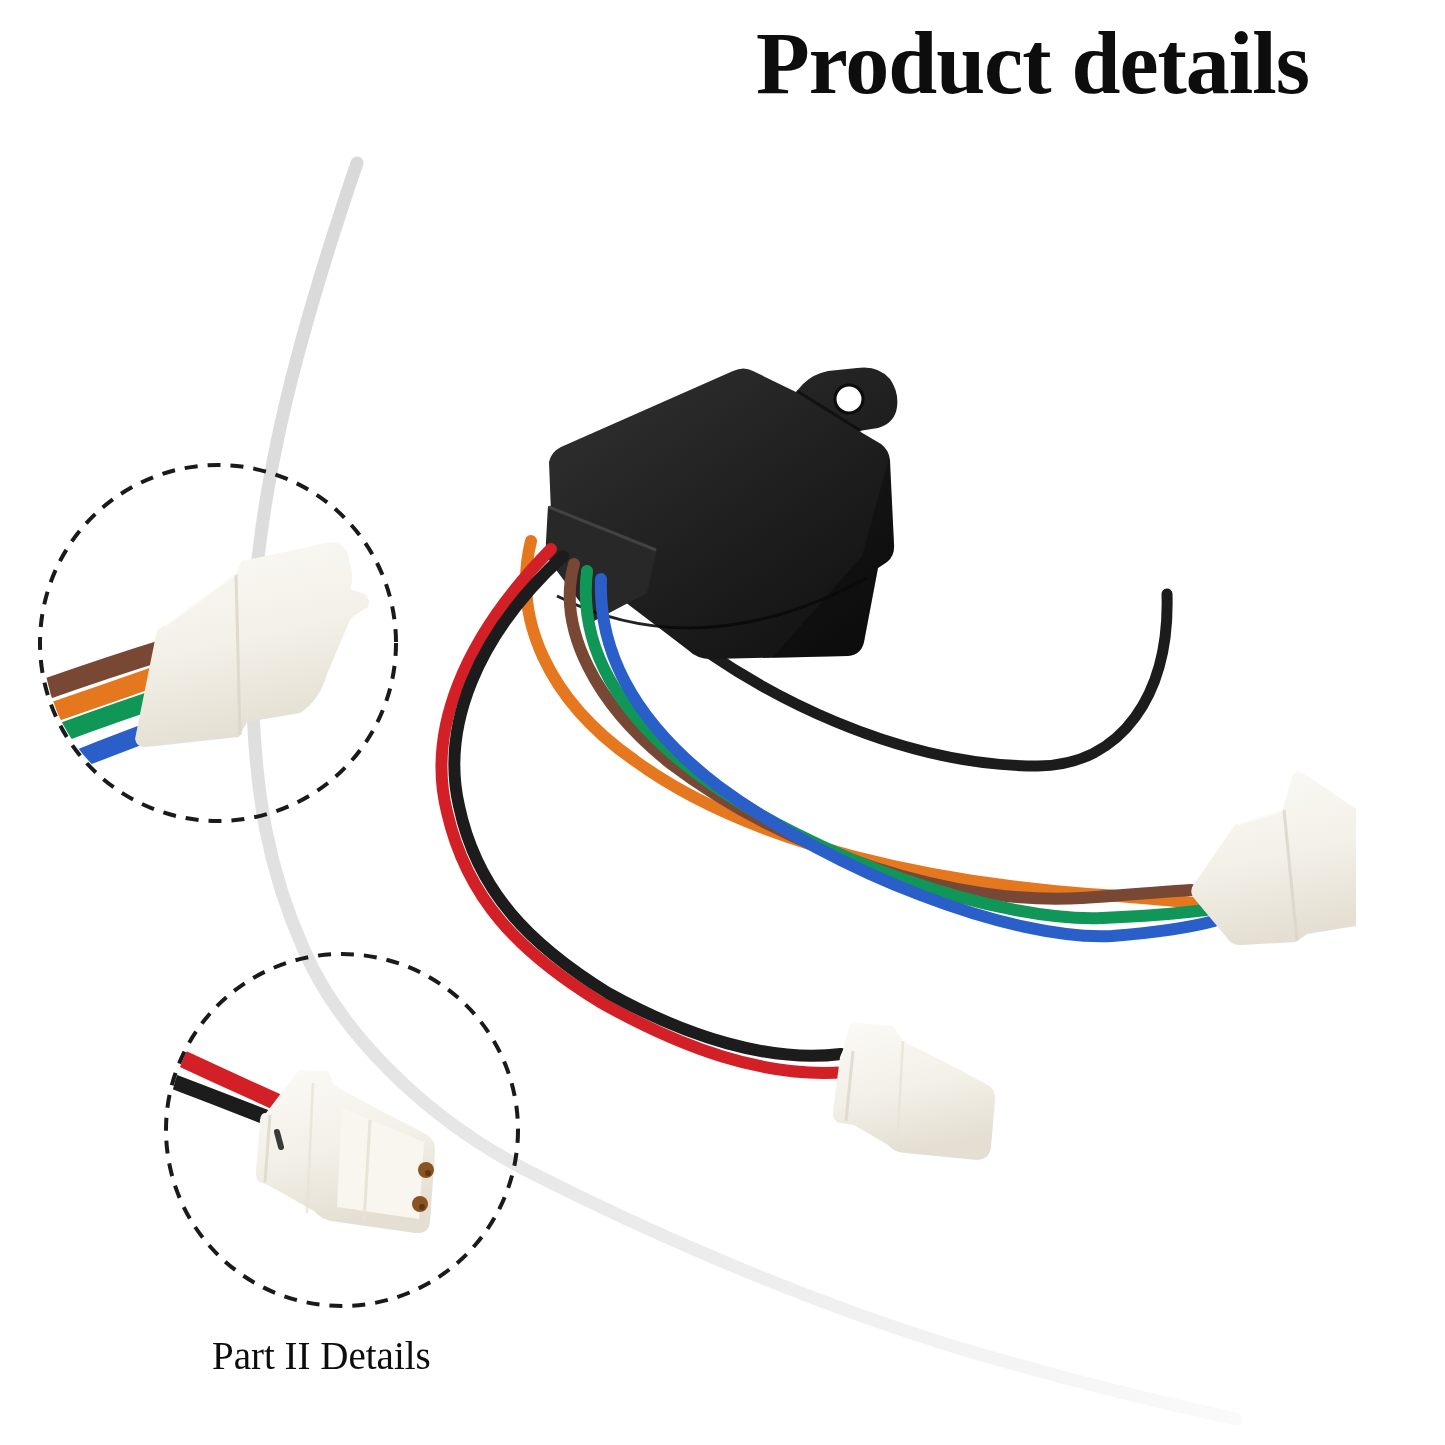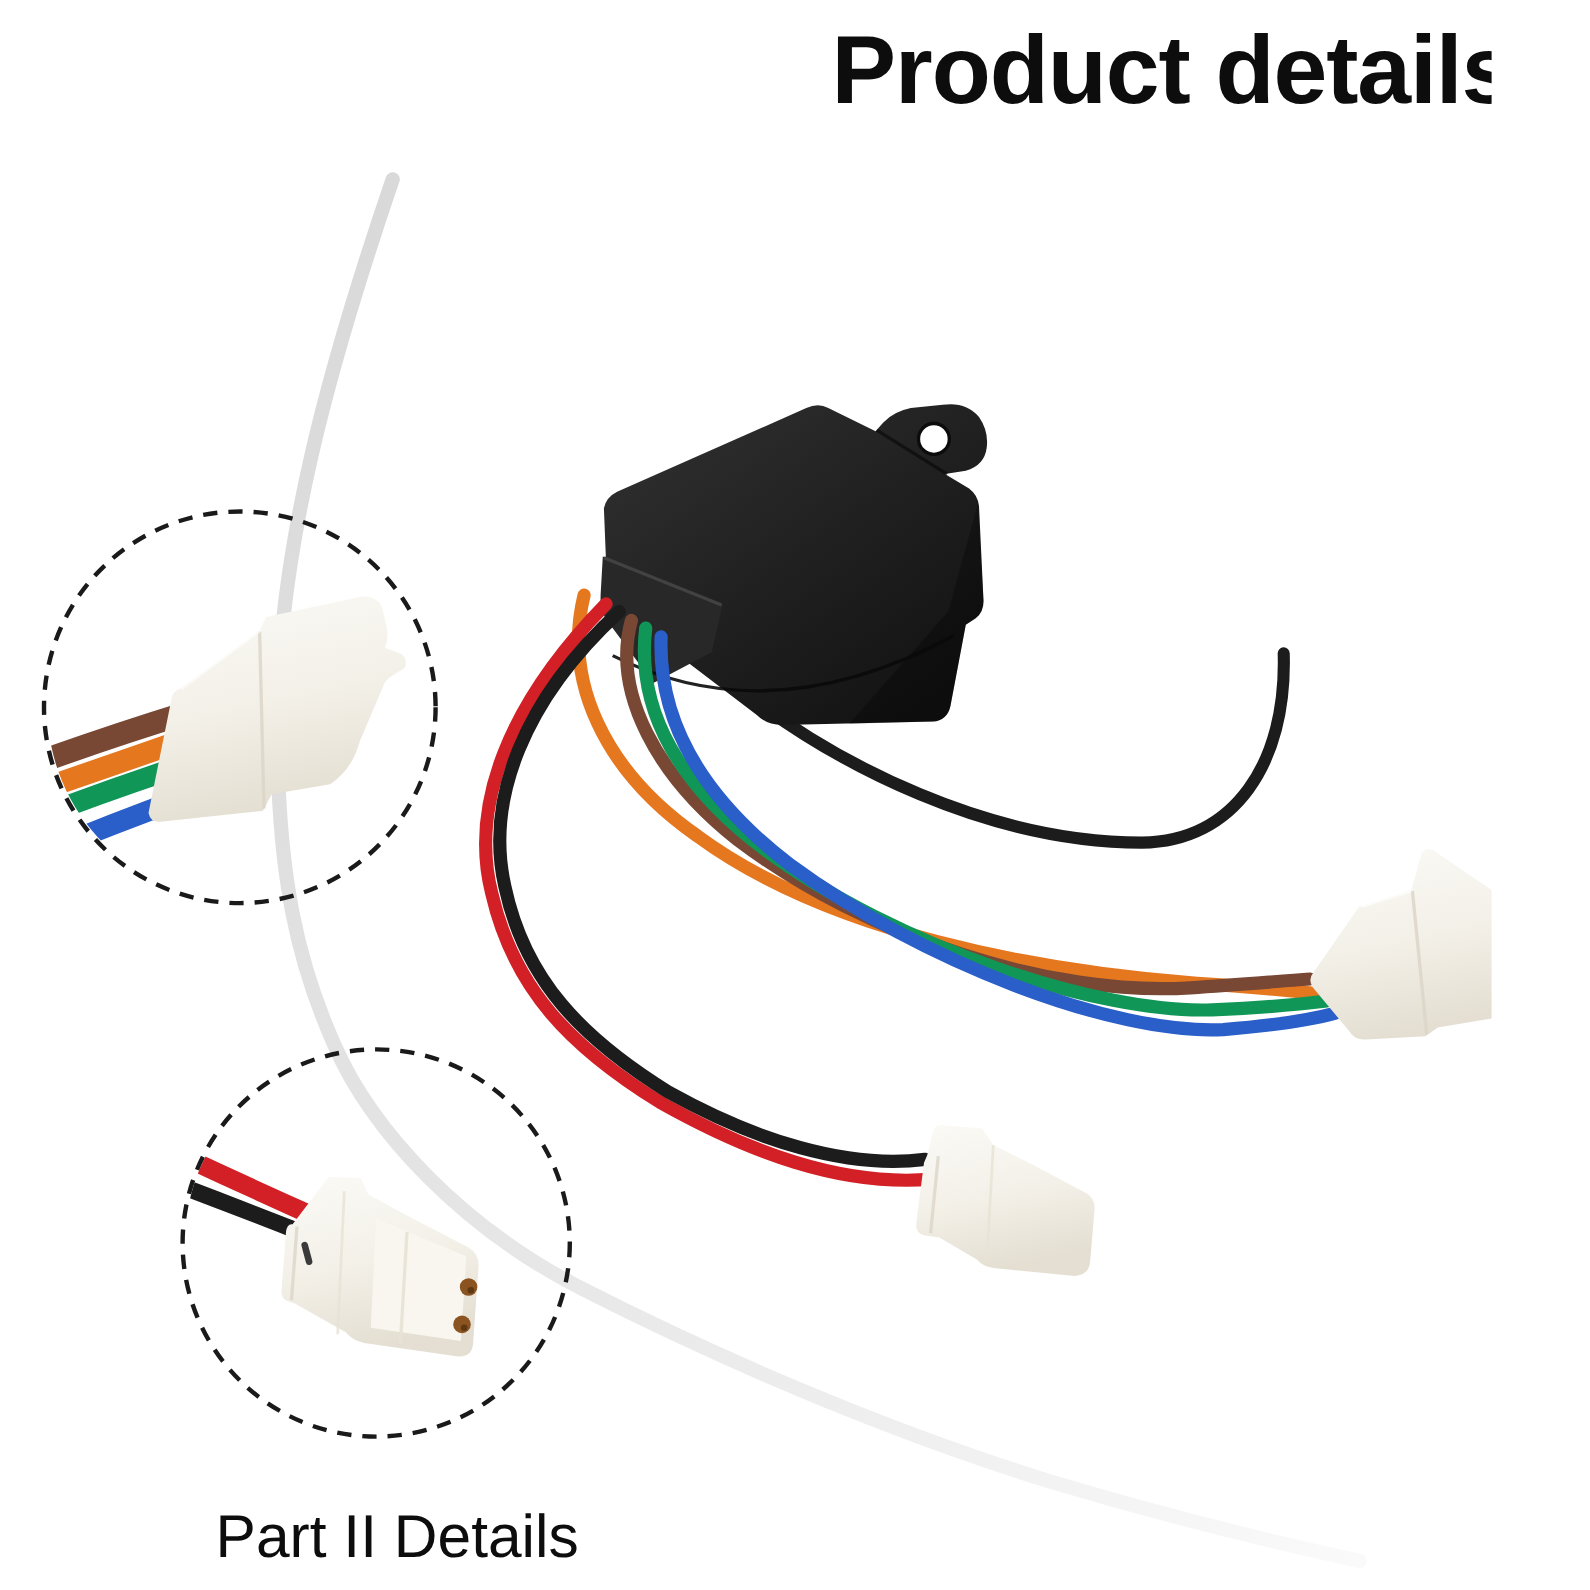--- a/index.html
+++ b/index.html
@@ -2,38 +2,38 @@
 <html><head>
 <meta charset="utf-8">
 <style>
   html, body { margin: 0; padding: 0; }
   .stage {
     position: relative;
     width: 1356px;
     height: 1445px;
     background: #ffffff;
     overflow: hidden;
-    font-family: Liberation Sans, sans-serif;
+    font-family: Liberation Serif, serif;
   }
   .stage svg { position: absolute; left: 0; top: 0; }
   .label {
     position: absolute;
     color: #0d0d0d;
     line-height: 1;
     white-space: nowrap;
     user-select: none;
   }
   .title {
     left: 756px; top: 20px;
     font-size: 88px;
     font-weight: bold;
     letter-spacing: -1px;
   }
   .part1-label { left: 76px;  top: 848px;  font-size: 55px; }
-  .part2-label { left: 196px; top: 1336px; font-size: 55px; margin-top: 33px; }
+  .part2-label { left: 212px; top: 1336px; font-size: 39px; }
 </style>
 </head>
 <body>
 
 <div class="stage">
 
   <svg width="1445" height="1445" viewBox="0 0 1445 1445">
     <defs>
       <linearGradient id="cableFade" gradientUnits="userSpaceOnUse" x1="357" y1="163" x2="1236" y2="1419">
         <stop offset="0" stop-color="#d9d9d9"></stop>

